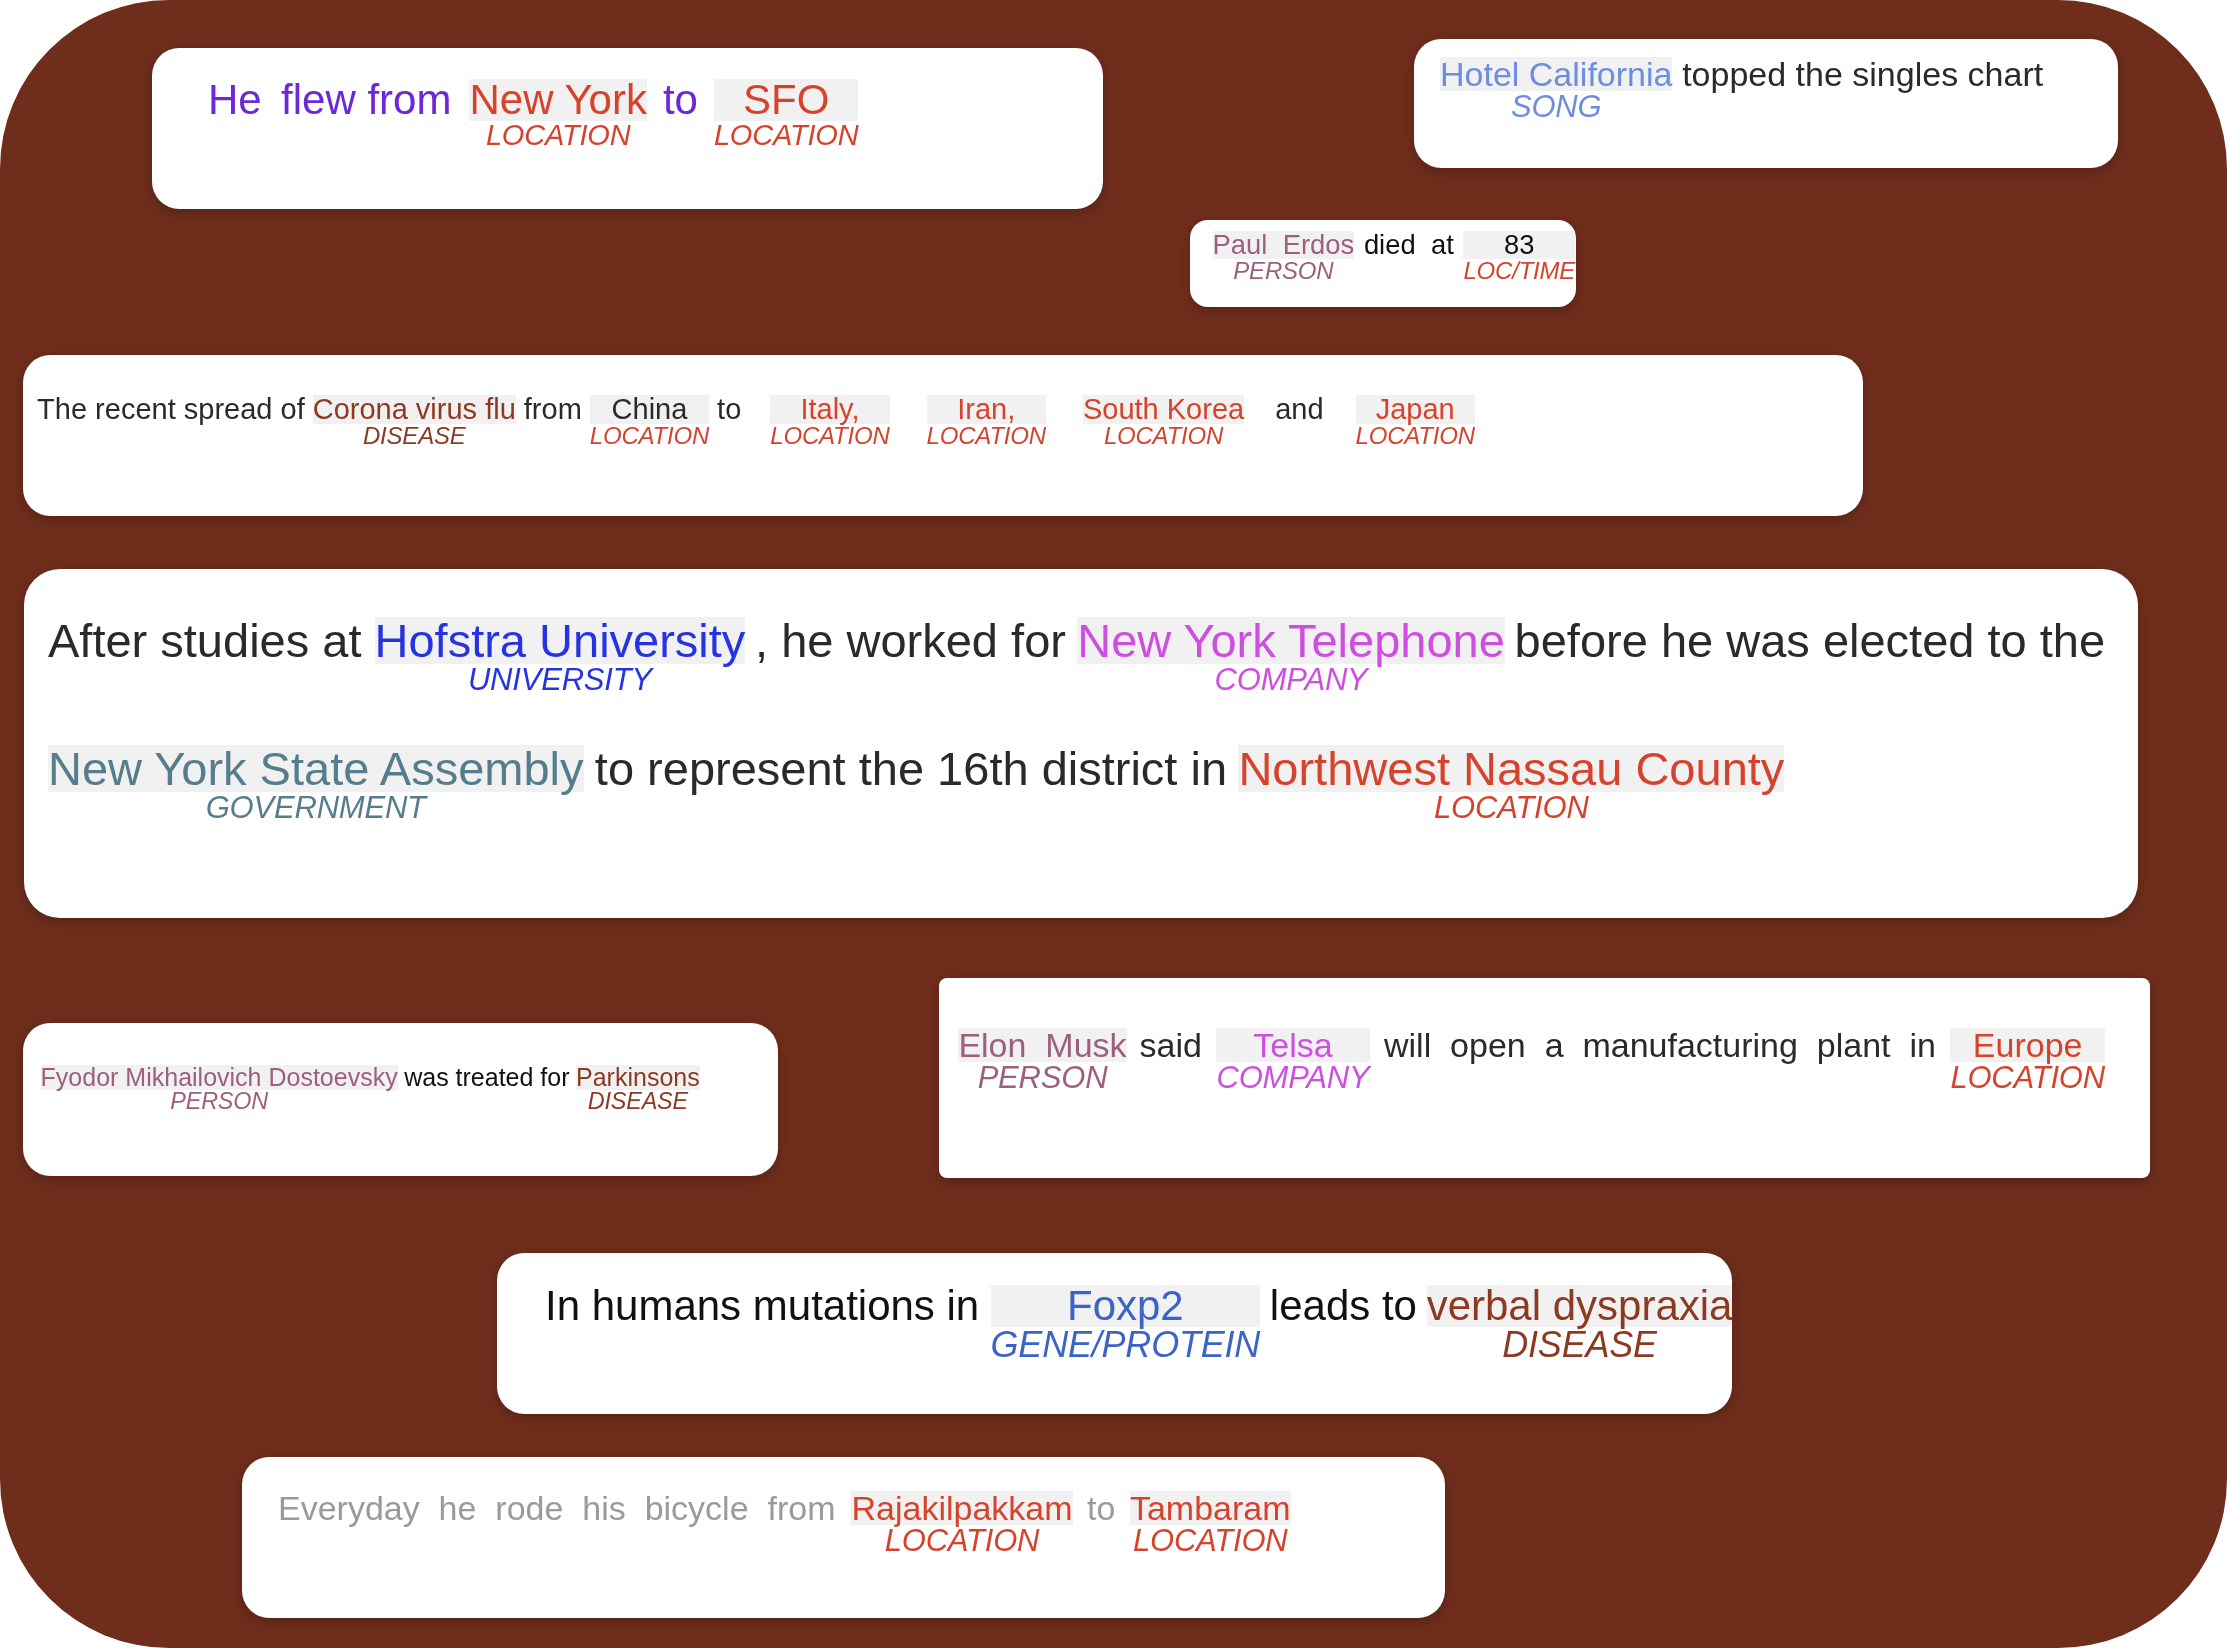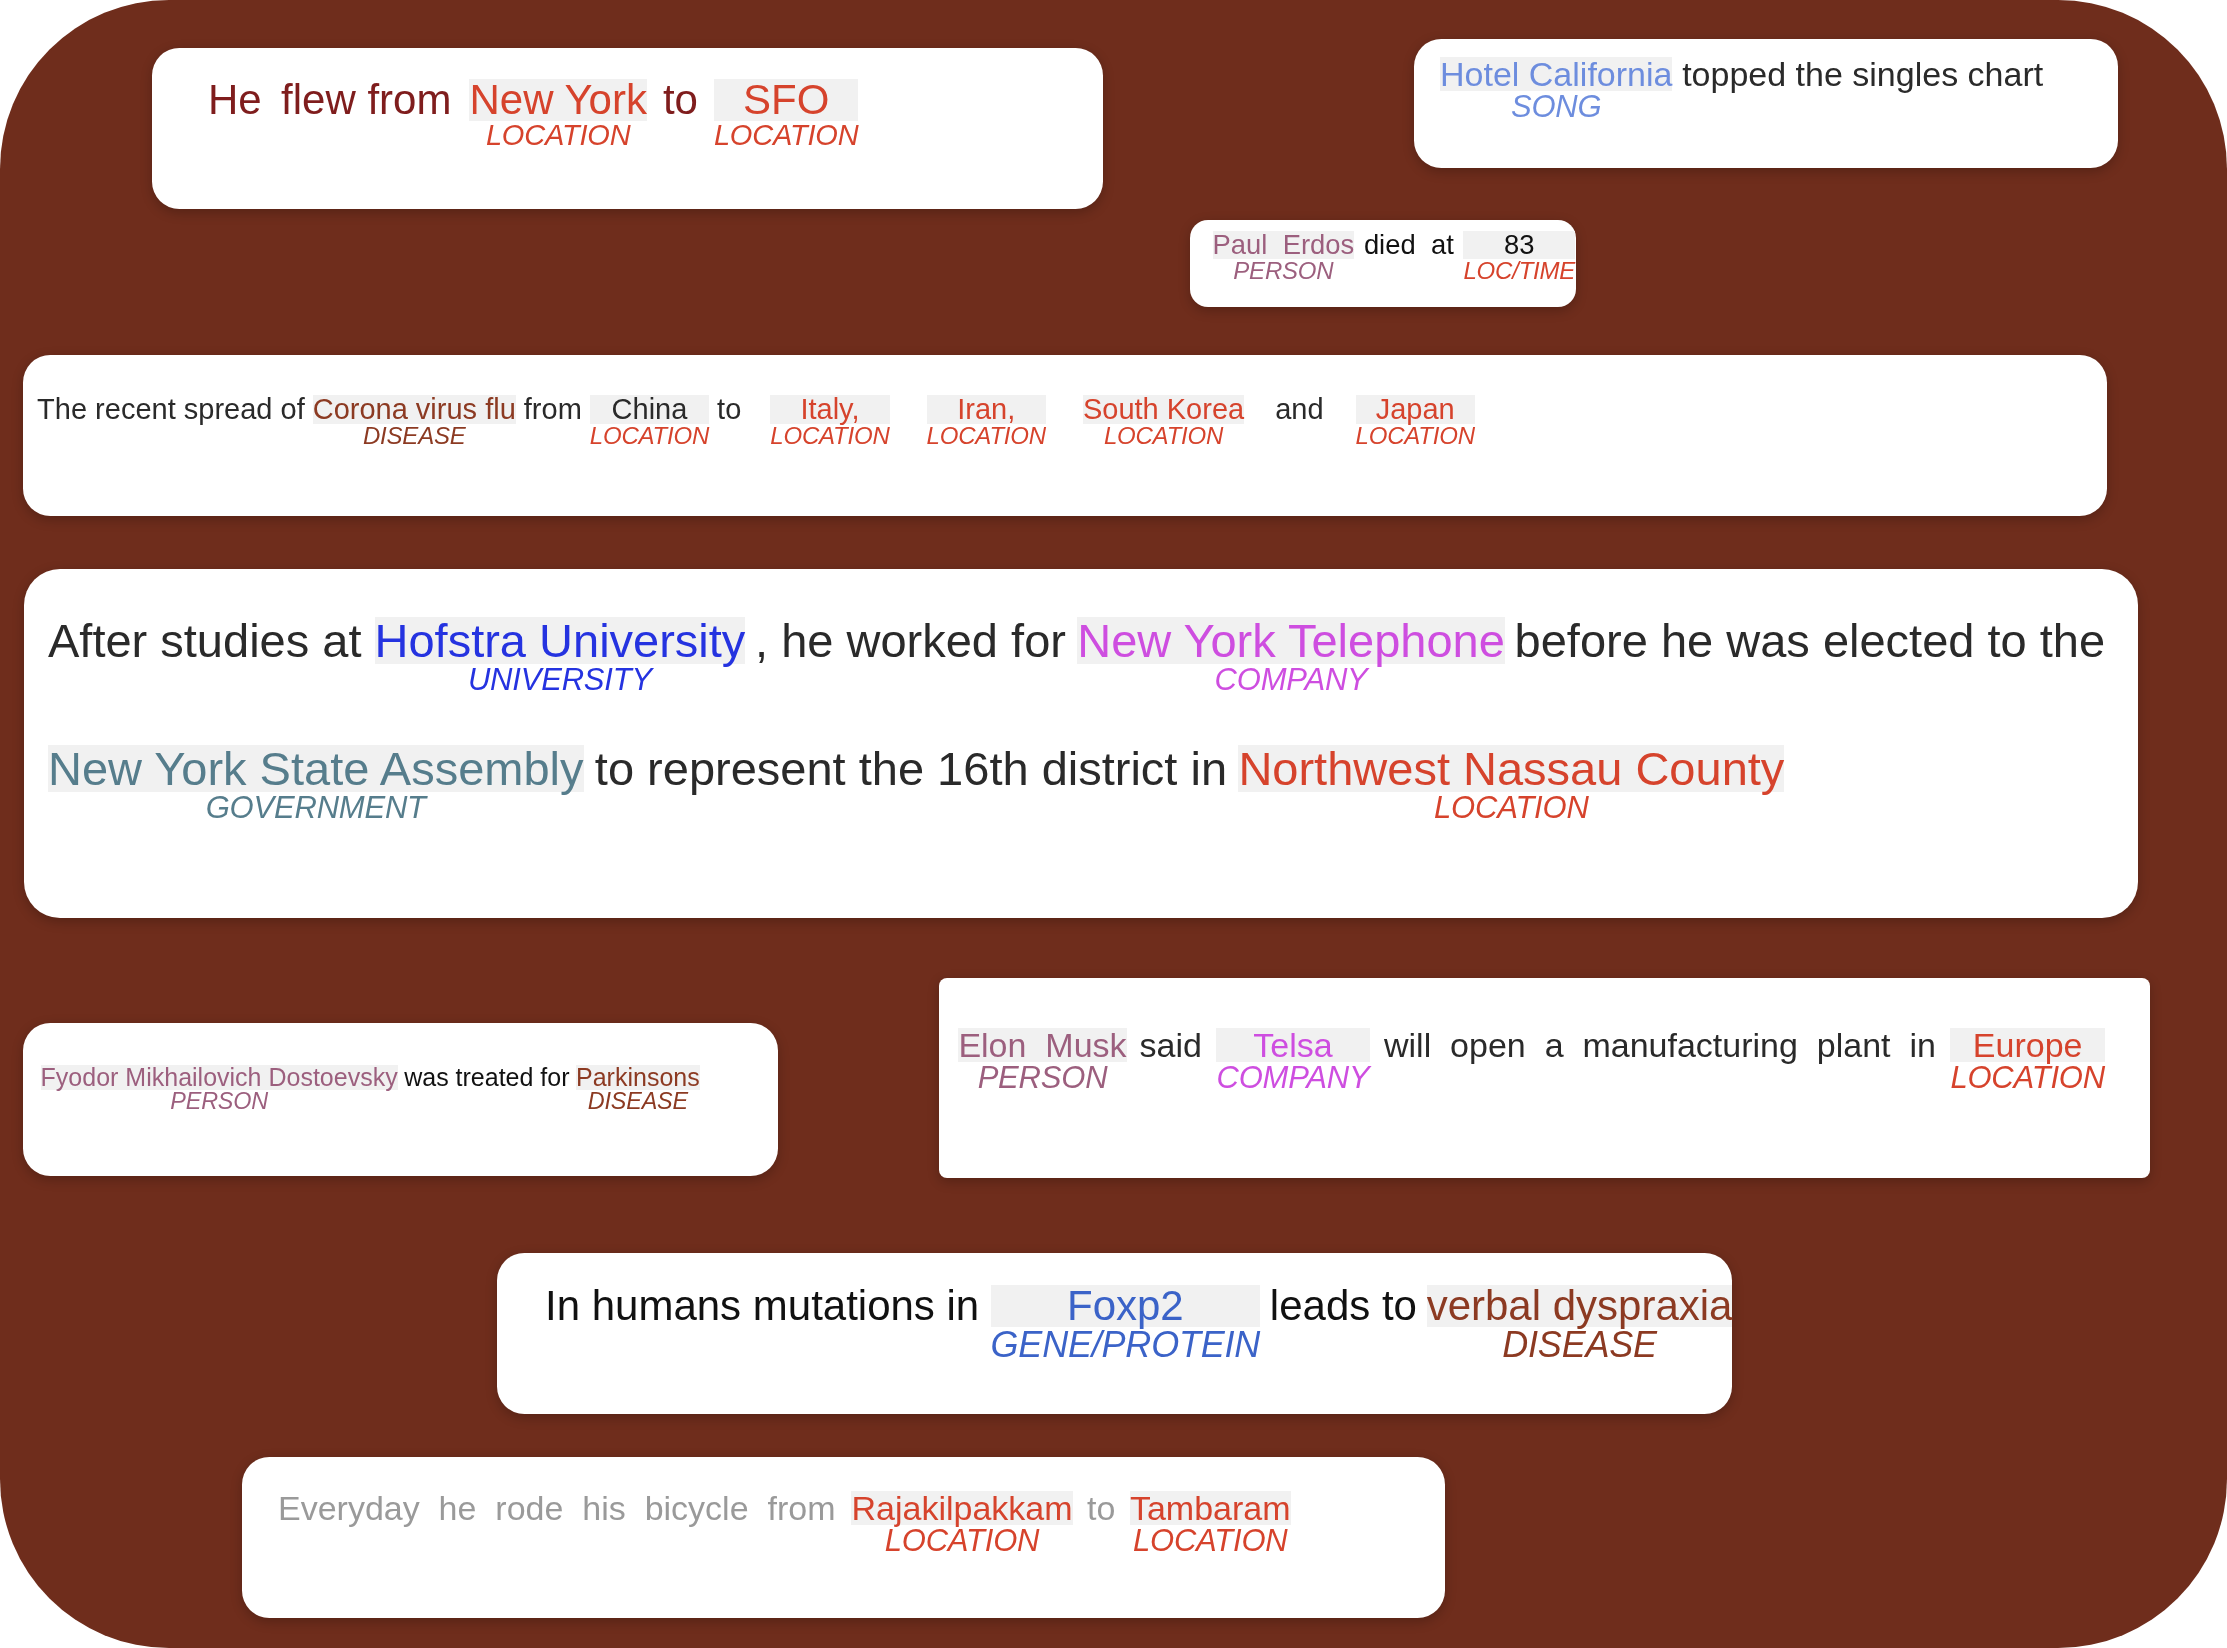--- a/index.html
+++ b/index.html
@@ -50,21 +50,21 @@
   }
   .tok > .lb {
     display: block;
     font-style: italic;
     white-space: pre;
     letter-spacing: -0.2px;
   }
   .hl { background: #F1F1F1; }
 
   
-  .c-plain   { color: #7f1d1d; }
+  .c-plain   { color: #6d28d9; }
   .c-dark    { color: #2A2A2A; }
   .c-black   { color: #111111; }
   .c-grey    { color: #9A9A9A; }
   .c-loc     { color: #D6432C; }
   .c-dis     { color: #8C3A22; }
   .c-per     { color: #9C5F7E; }
   .c-com     { color: #CE4EE0; }
   .c-song    { color: #6D8DDE; }
   .c-uni     { color: #2533E0; }
   .c-gov     { color: #567D8C; }
@@ -117,21 +117,21 @@
       </span><span style="display:inline-block;width:9.7px"></span><span class="tok">
         <span class="w c-black">died  at</span>
         <span class="lb">&nbsp;</span>
       </span><span style="display:inline-block;width:9.7px"></span><span class="tok">
         <span class="w c-black hl">83</span>
         <span class="lb c-loc" style="font-size:24px;">LOC/TIME</span>
       </span>
     </div>
   </div>
 
-  <div class="card" style="left:22.6px; top:355px; width:2084px; height:161px;">
+  <div class="card" style="left:22.6px; top:355px; width:1840px; height:161px;">
     <div class="sent" style="position:absolute; left:14.5px; top:40px; font-size:29px;">
       <span class="tok">
         <span class="w c-dark">The recent spread of</span>
         <span class="lb">&nbsp;</span>
       </span><span style="display:inline-block;width:8px"></span><span class="tok">
         <span class="w c-dis hl">Corona virus flu</span>
         <span class="lb c-dis" style="font-size:24px;">DISEASE</span>
       </span><span style="display:inline-block;width:8px"></span><span class="tok">
         <span class="w c-dark">from</span>
         <span class="lb">&nbsp;</span>

